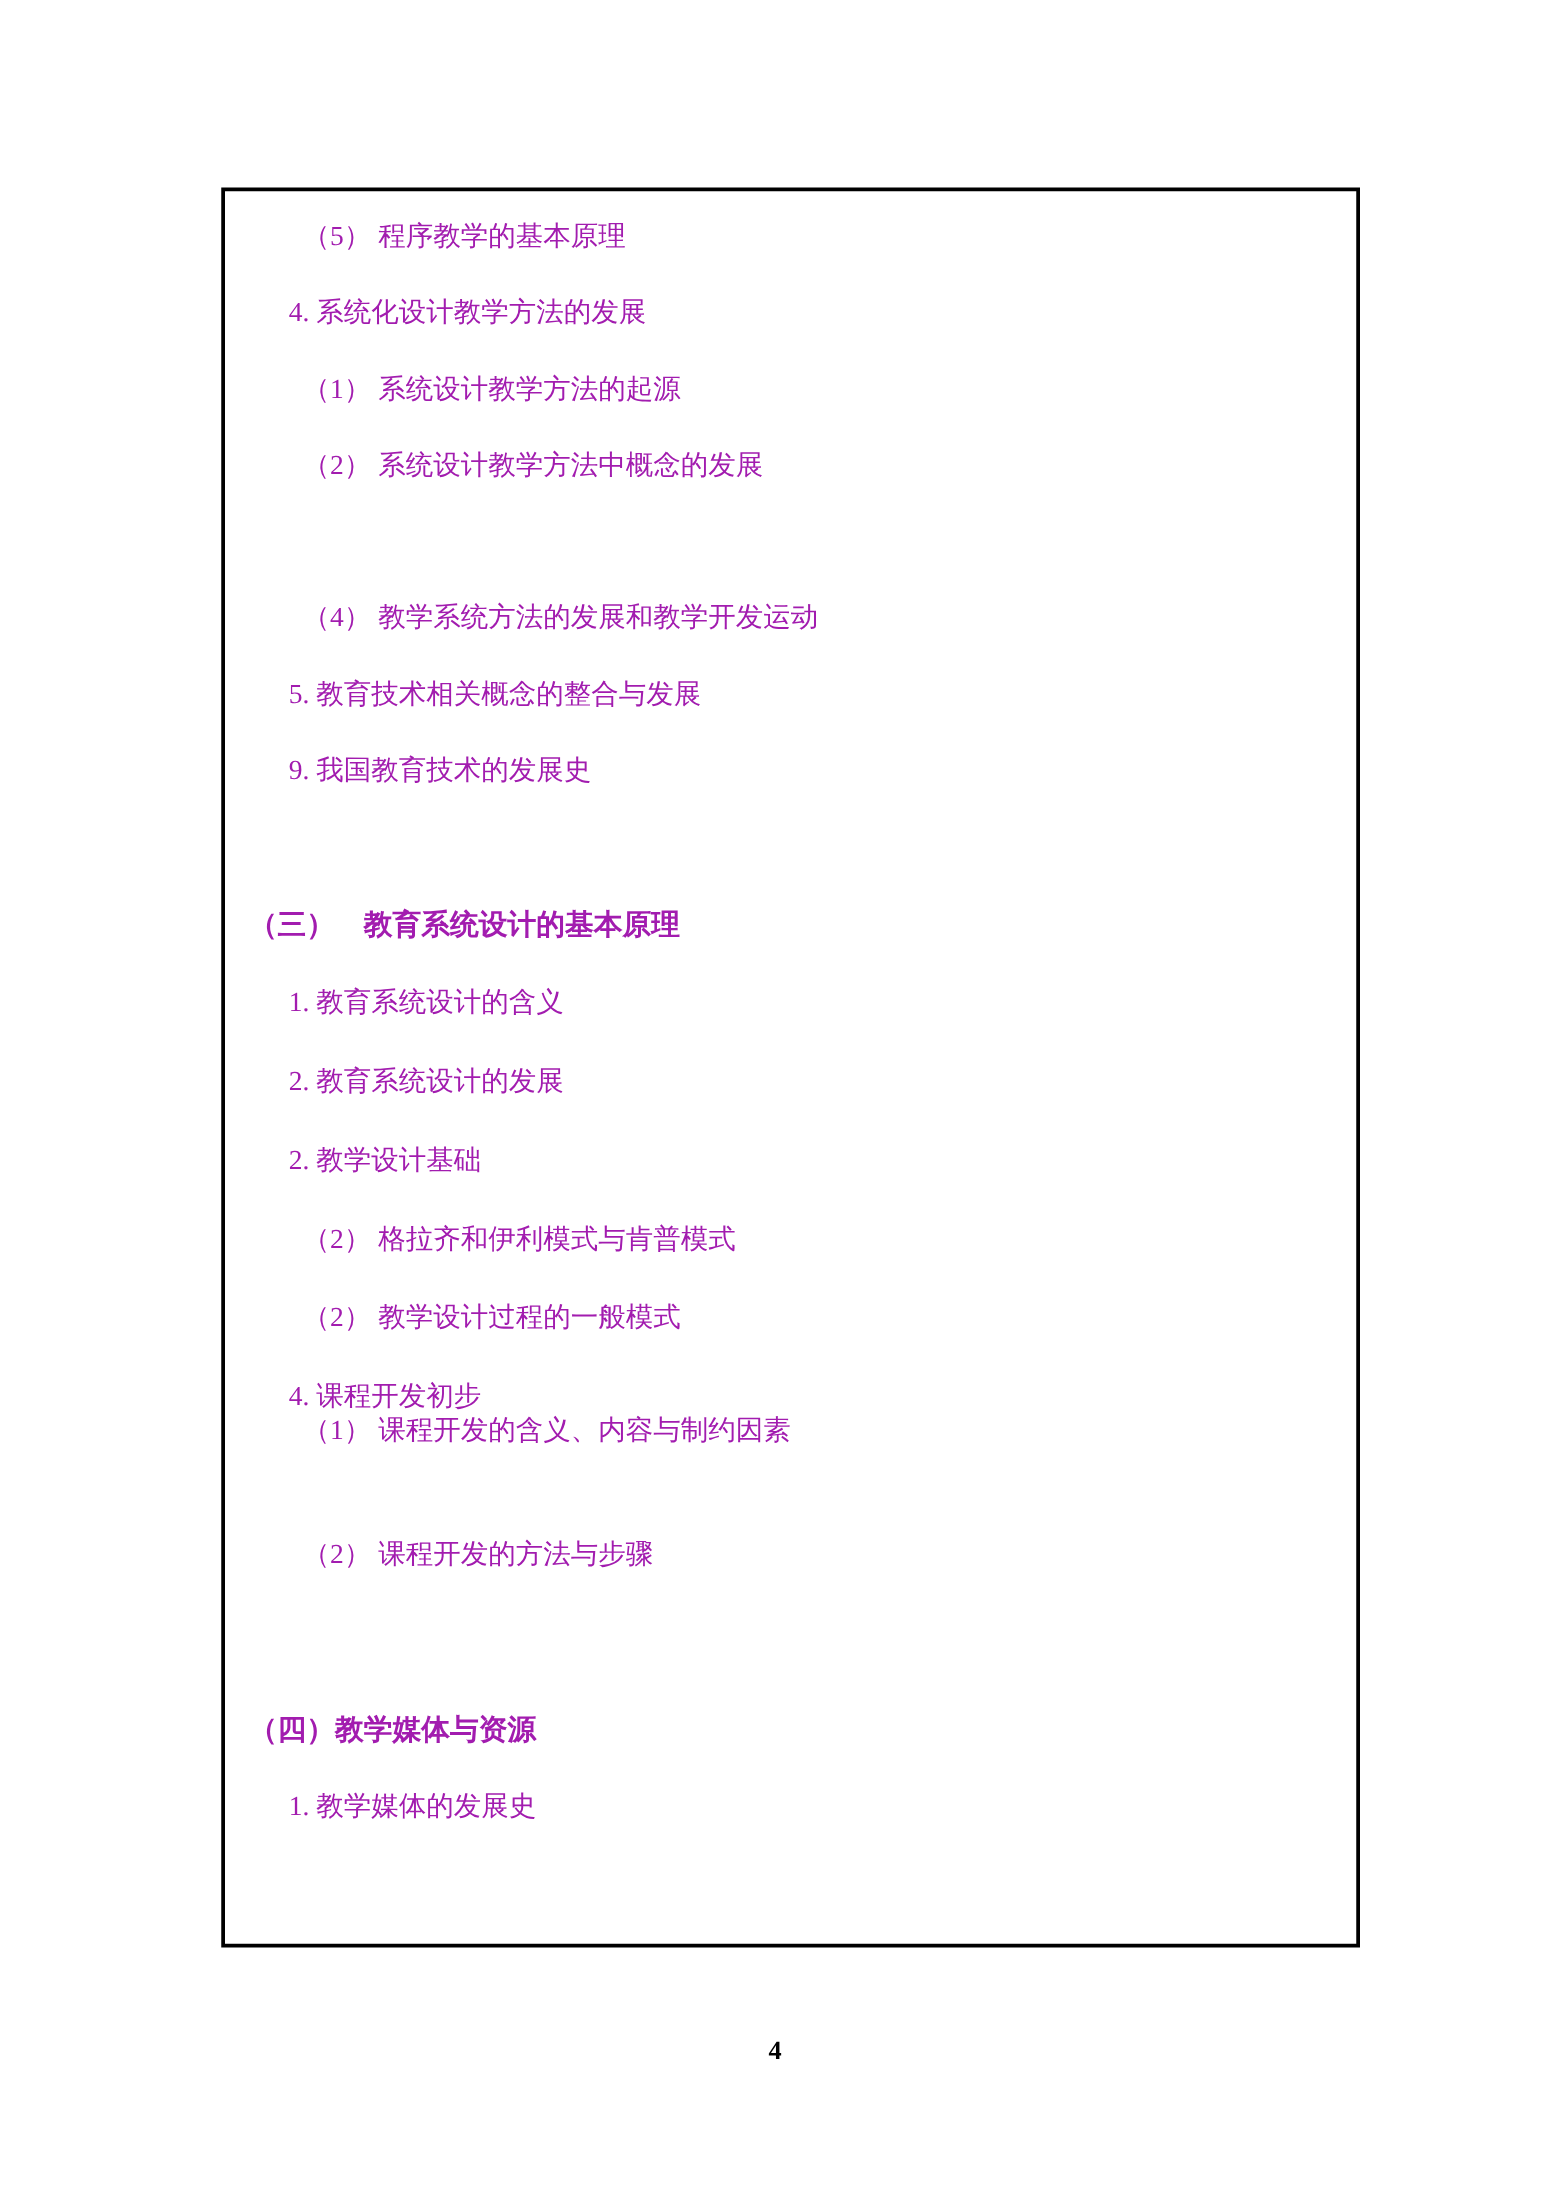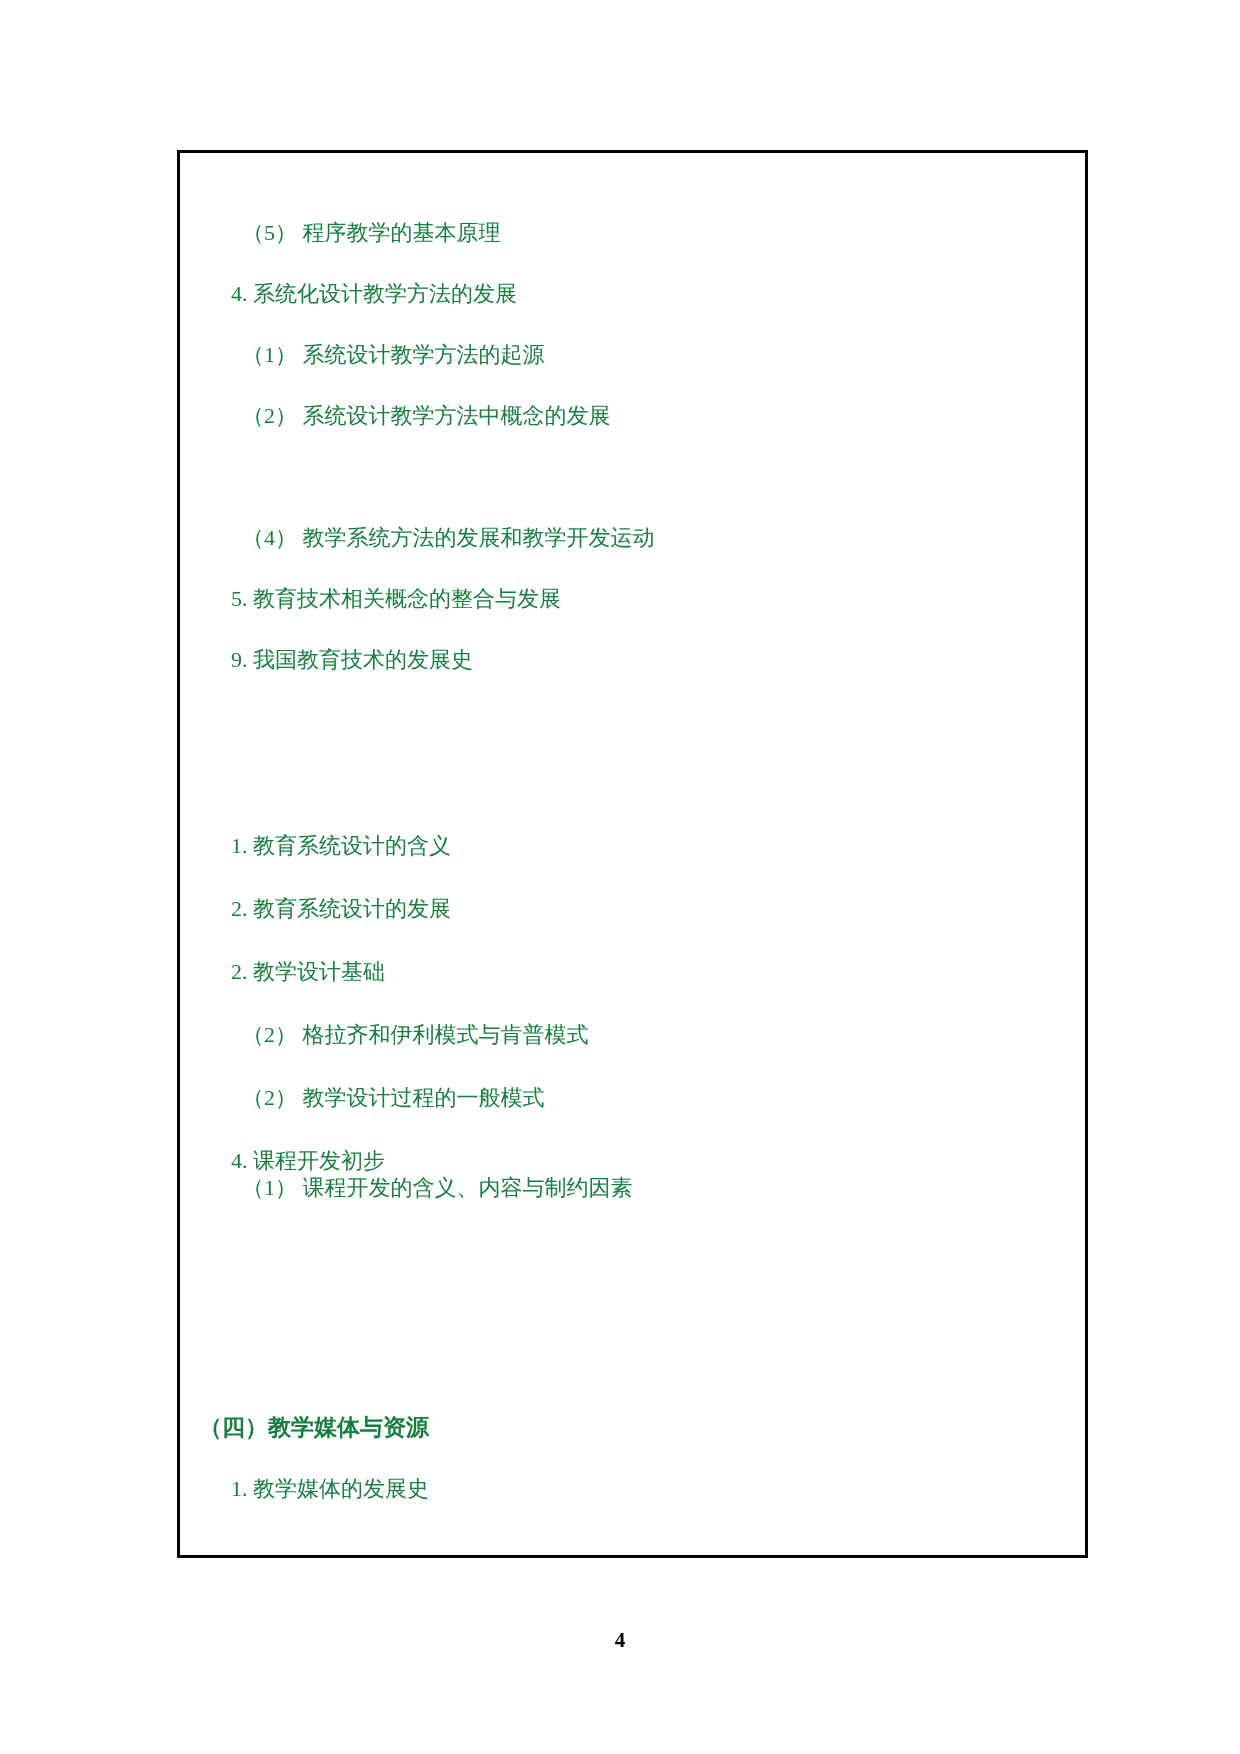--- a/index.html
+++ b/index.html
@@ -25,22 +25,21 @@
     border: 3px solid #000000;
     box-sizing: border-box;
     background: #ffffff;
   }
   .line {
     position: absolute;
     height: 32px;
     line-height: 32px;
     font-size: 22px;
     white-space: pre;
-    color: #15803d;
-    margin-top: 44px;
+    color: #a21caf;
   }
   .line.paren { left: 242px; }
   .line.num   { left: 231px; }
   .line.heading {
     left: 199px;
     font-weight: bold;
     font-size: 23px;
     font-family: "Liberation Sans", "DejaVu Sans", sans-serif;
   }
   .page-number {
@@ -64,25 +63,27 @@
 
   <div class="content-box"></div>
 
   <div class="line paren" style="top:173px">（5） 程序教学的基本原理</div>
   <div class="line num" style="top:234px">4. 系统化设计教学方法的发展</div>
   <div class="line paren" style="top:295px">（1） 系统设计教学方法的起源</div>
   <div class="line paren" style="top:356px">（2） 系统设计教学方法中概念的发展</div>
   <div class="line paren" style="top:478px">（4） 教学系统方法的发展和教学开发运动</div>
   <div class="line num" style="top:539px">5. 教育技术相关概念的整合与发展</div>
   <div class="line num" style="top:600px">9. 我国教育技术的发展史</div>
+  <div class="line heading" style="top:723px">（三）　教育系统设计的基本原理</div>
   <div class="line num" style="top:786px">1. 教育系统设计的含义</div>
   <div class="line num" style="top:849px">2. 教育系统设计的发展</div>
   <div class="line num" style="top:912px">2. 教学设计基础</div>
   <div class="line paren" style="top:975px">（2） 格拉齐和伊利模式与肯普模式</div>
   <div class="line paren" style="top:1038px">（2） 教学设计过程的一般模式</div>
   <div class="line num" style="top:1101px">4. 课程开发初步</div>
   <div class="line paren" style="top:1128px">（1） 课程开发的含义、内容与制约因素</div>
+  <div class="line paren" style="top:1227px">（2） 课程开发的方法与步骤</div>
   <div class="line heading" style="top:1367px">（四）教学媒体与资源</div>
   <div class="line num" style="top:1429px">1. 教学媒体的发展史</div>
 
   <div class="page-number">4</div>
 
 </div>
 
 </body></html>

